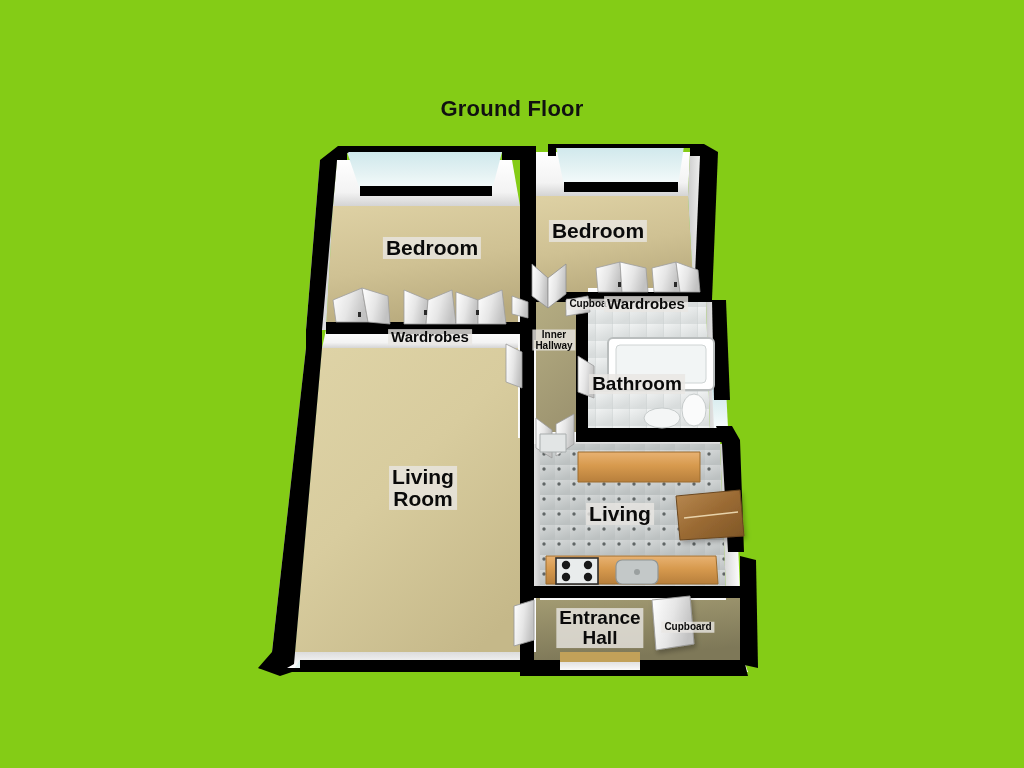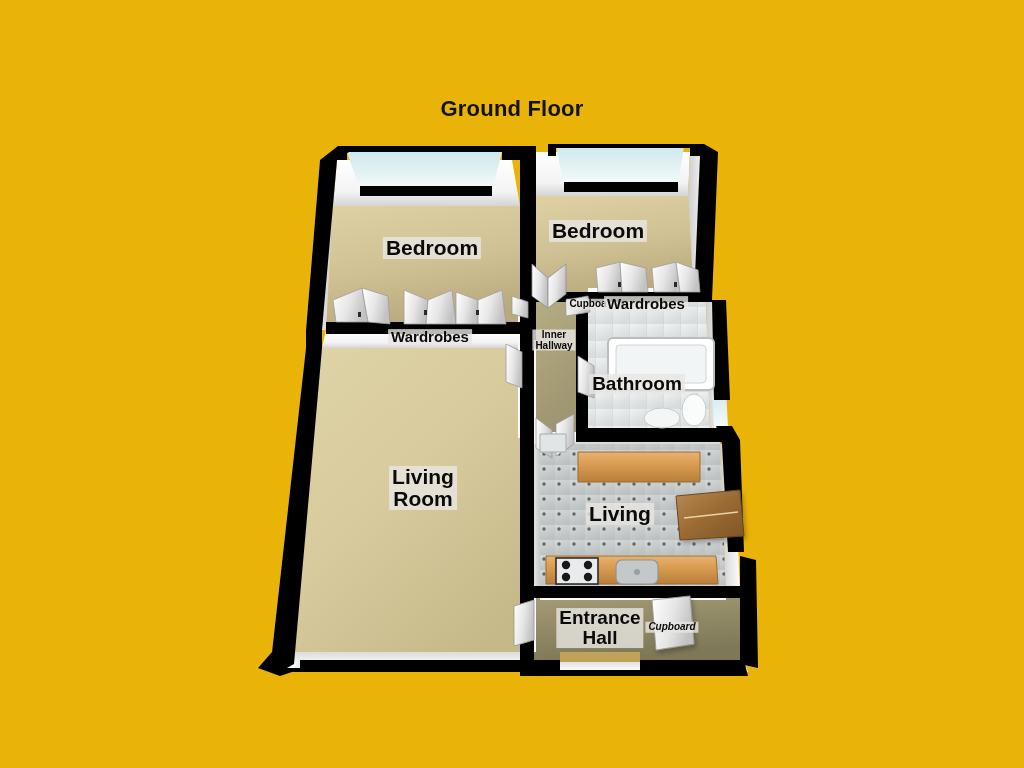--- a/index.html
+++ b/index.html
@@ -9,21 +9,21 @@
     width: 1024px;
     height: 768px;
     overflow: hidden;
     font-family: "Liberation Sans", sans-serif;
   }
 
   #stage {
     position: relative;
     width: 1024px;
     height: 768px;
-    background: #eab308;
+    background: #84cc16;
   }
 
   #plan-title {
     position: absolute;
     left: 0;
     top: 96px;
     width: 1024px;
     text-align: center;
     font-size: 22px;
     font-weight: bold;
@@ -323,15 +323,15 @@
   <div class="room-label lbl-lg" style="left:637px; top:384px;">Bathroom</div>
 
   <div class="room-label lbl-xl" style="left:423px; top:488px;">Living
 Room</div>
 
   <div class="room-label lbl-xl" style="left:620px; top:514px;">Living</div>
 
   <div class="room-label lbl-lg" style="left:600px; top:628px;">Entrance
 Hall</div>
 
-  <div class="room-label lbl-sm" style="left:672px; top:627px;font-style:italic;">Cupboard</div>
+  <div class="room-label lbl-sm" style="left:688px; top:627px;">Cupboard</div>
 
 </div>
 
 </body></html>

